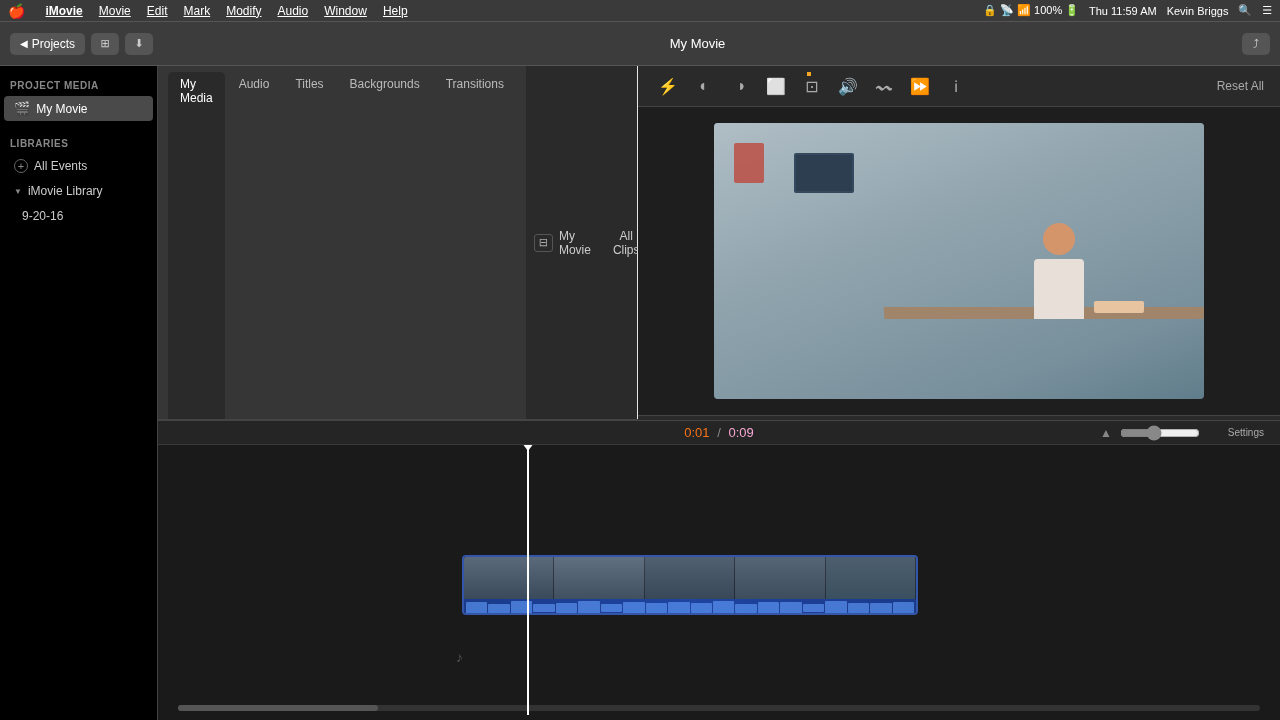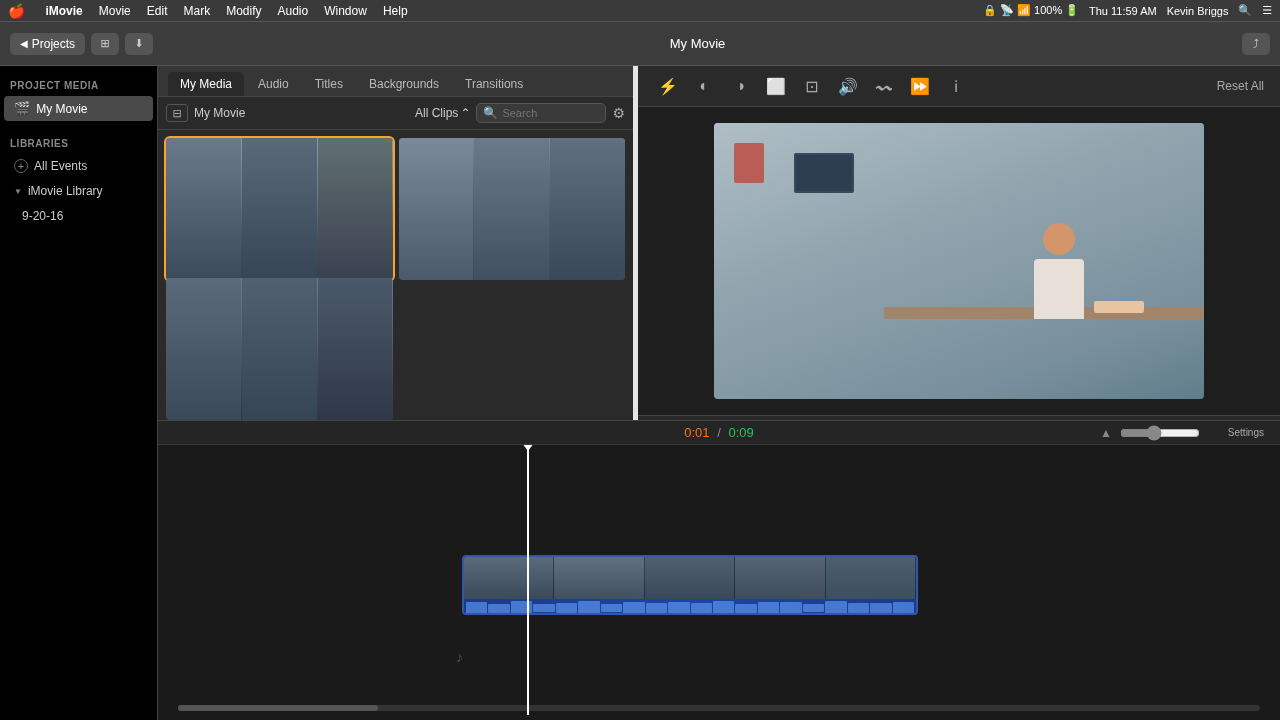--- a/index.html
+++ b/index.html
@@ -26,20 +26,21 @@
       color: #fff;
       border-bottom: 1px solid #555;
     }
     .menubar-apple {
       font-size: 14px;
       margin-right: 4px;
     }
     .menubar-item {
       cursor: pointer;
       white-space: nowrap;
+      text-decoration: underline;
     }
     .menubar-item.bold { font-weight: 600; }
     .menubar-right {
       margin-left: auto;
       display: flex;
       align-items: center;
       gap: 10px;
       font-size: 11px;
     }
 
@@ -165,23 +166,23 @@
     }
     .sidebar-item .triangle {
       font-size: 8px;
       color: #888;
     }
 
     
     .media-browser {
       width: 480px;
       background: #2a2a2a;
-      border-right: 5px solid #e5e5e5;
-      display: flex;
-      flex-direction: column;
+      border-right: 1px solid #e5e5e5;
+      display: flex;
+      flex-direction: row;
       flex-shrink: 0;
     }
     .media-tabs {
       display: flex;
       padding: 6px 10px 0;
       background: #363636;
       border-bottom: 1px solid #444;
       gap: 2px;
     }
     .media-tab {
@@ -381,21 +382,21 @@
       border-bottom: 1px solid #3a3a3a;
       position: relative;
     }
     .timeline-time {
       font-size: 13px;
       color: #ddd;
       font-variant-numeric: tabular-nums;
     }
     .timeline-time .current { color: #f97316; }
     .timeline-time .divider { color: #888; margin: 0 4px; }
-    .timeline-time .total { color: #22c55e; text-align: right; }
+    .timeline-time .total { color: #f9a8d4; text-align: right; }
     .timeline-zoom {
       position: absolute;
       right: 80px;
       display: flex;
       align-items: center;
       gap: 8px;
     }
     .timeline-zoom-slider {
       width: 80px;
       accent-color: #888;

